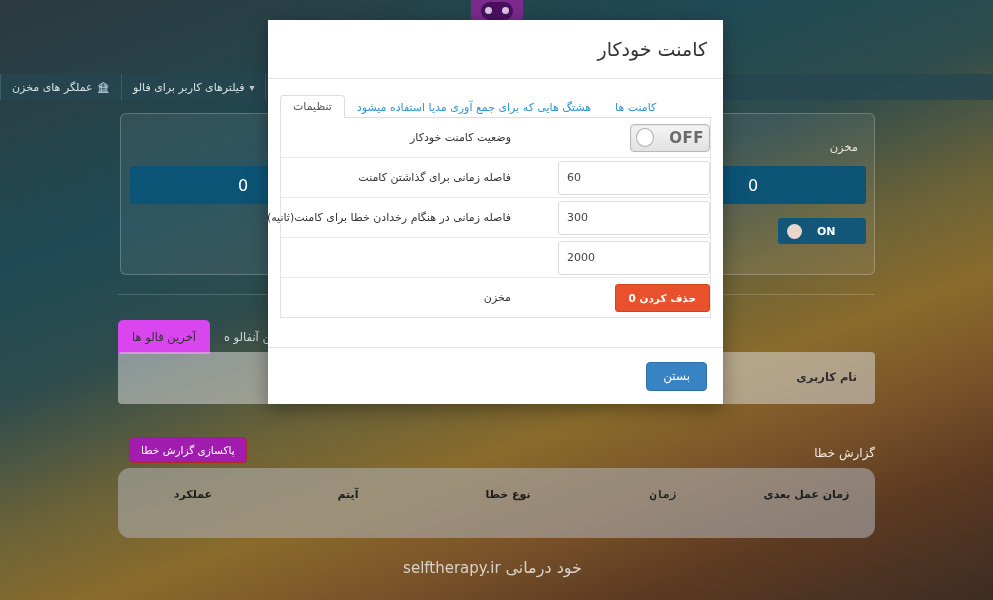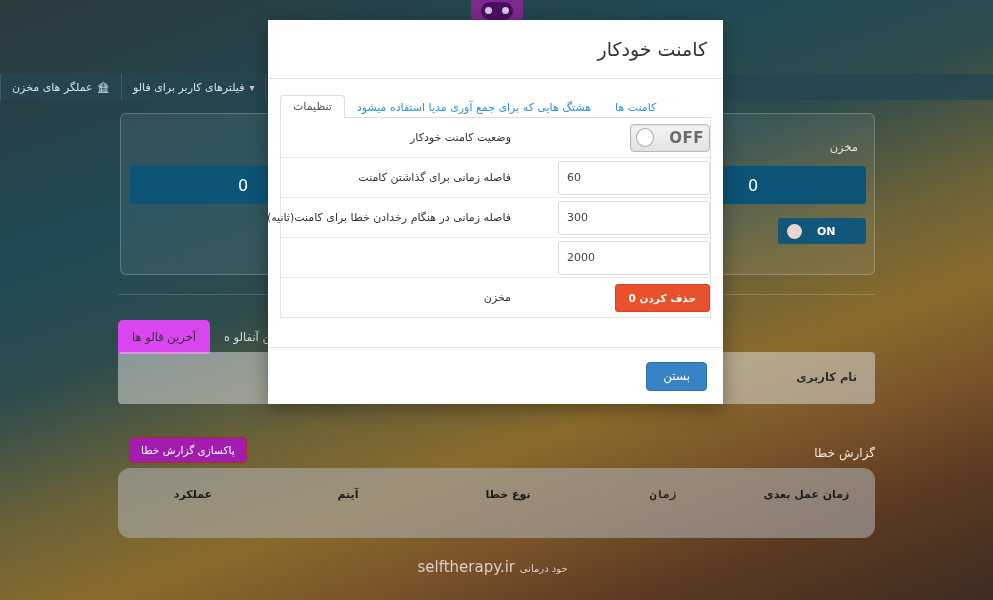--- a/index.html
+++ b/index.html
@@ -98,21 +98,21 @@
   .err-head span:nth-child(1){width:150px;text-align:center;}
   .err-head span:nth-child(2){width:160px;text-align:center;}
   .err-head span:nth-child(3){width:160px;text-align:center;}
   .err-head span:nth-child(4){width:150px;text-align:center;font-family:Liberation Mono, monospace;}
   .err-head span:nth-child(5){width:137px;text-align:center;}
 
   .footer{
     position:absolute;left:0;top:558px;width:993px;text-align:center;
     font-size:15px;color:#d8d2c8;direction:ltr;
   }
-  .footer .fa{font-size:10px;margin-right:8px;}
+  .footer .fa{font-size:16px;margin-right:8px;}
 
   
   .modal{
     position:absolute;left:268px;top:20px;width:455px;height:384px;
     background:#fff;border-radius:0;
     box-shadow:0 5px 18px rgba(0,0,0,.35);
     display:flex;flex-direction:column;
   }
   .modal-header{
     height:58px;border-bottom:1px solid #e5e5e5;display:flex;align-items:center;

